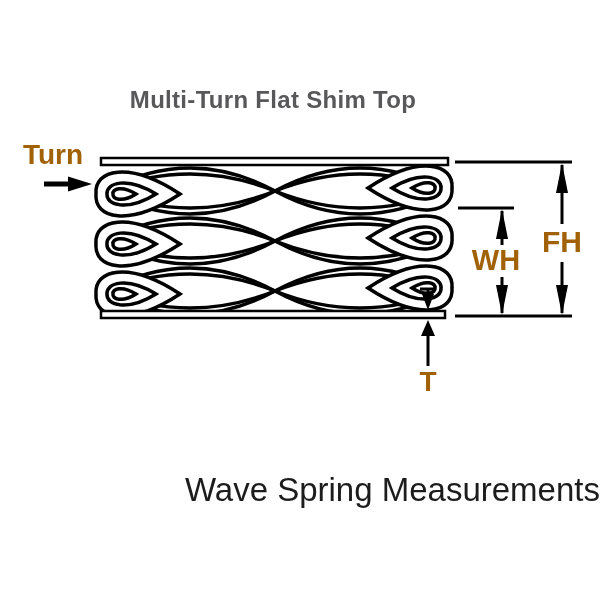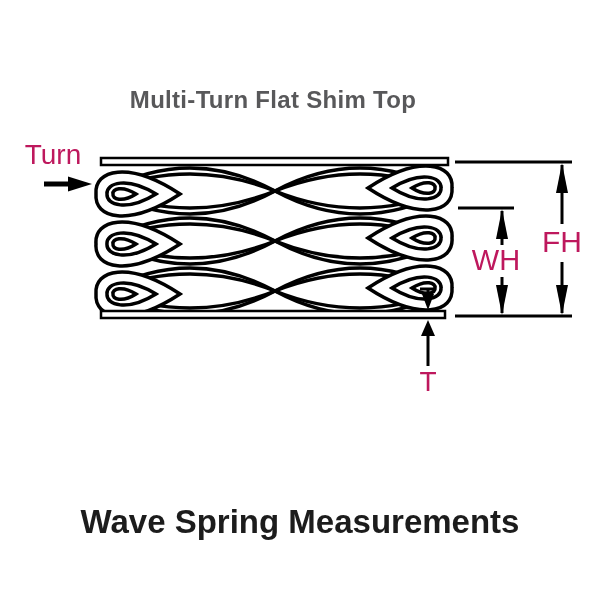--- a/index.html
+++ b/index.html
@@ -1,29 +1,29 @@
 <!DOCTYPE html>
 <html><head>
 <meta charset="utf-8">
 <style>
   html,body{margin:0;padding:0;background:#ffffff;}
   #canvas{
     position:relative;width:600px;height:600px;background:#ffffff;
     overflow:hidden;font-family:"Liberation Sans",sans-serif;
   }
   #diagram-svg{position:absolute;left:0;top:0;}
-  .lbl{position:absolute;color:#be185d;font-weight:normal;text-align:center;line-height:1;}
+  .lbl{position:absolute;color:#a16207;font-weight:bold;text-align:center;line-height:1;}
   #title-text{left:0;top:86px;width:484px;font-size:24px;font-weight:bold;color:#58585a;
     position:absolute;text-align:center;letter-spacing:.3px;margin-left:31px;}
   #turn-label{left:14px;top:141px;width:78px;font-size:28px;}
   #fh-label{left:536px;top:227px;width:52px;font-size:30px;}
   #wh-label{left:467px;top:246px;width:58px;font-size:29px;}
   #t-label{left:412px;top:368px;width:32px;font-size:28px;}
-  #caption-text{left:0;top:471px;width:600px;font-size:33px;font-weight:bold;color:#1c1c1c;
-    position:absolute;text-align:center;margin-top:32px;}
+  #caption-text{left:0;top:471px;width:600px;font-size:33px;font-weight:normal;color:#1c1c1c;
+    position:absolute;text-align:right;}
   .wave{fill:none;stroke:#000;stroke-width:3.5;}
   .loop{fill:#fff;stroke:#000;stroke-width:3.5;}
   .shim{fill:#fff;stroke:#000;stroke-width:2.5;}
   .dim{stroke:#000;stroke-width:3;fill:none;}
   .head{fill:#000;stroke:none;}
 </style>
 </head>
 <body>
 
 <div id="canvas">

